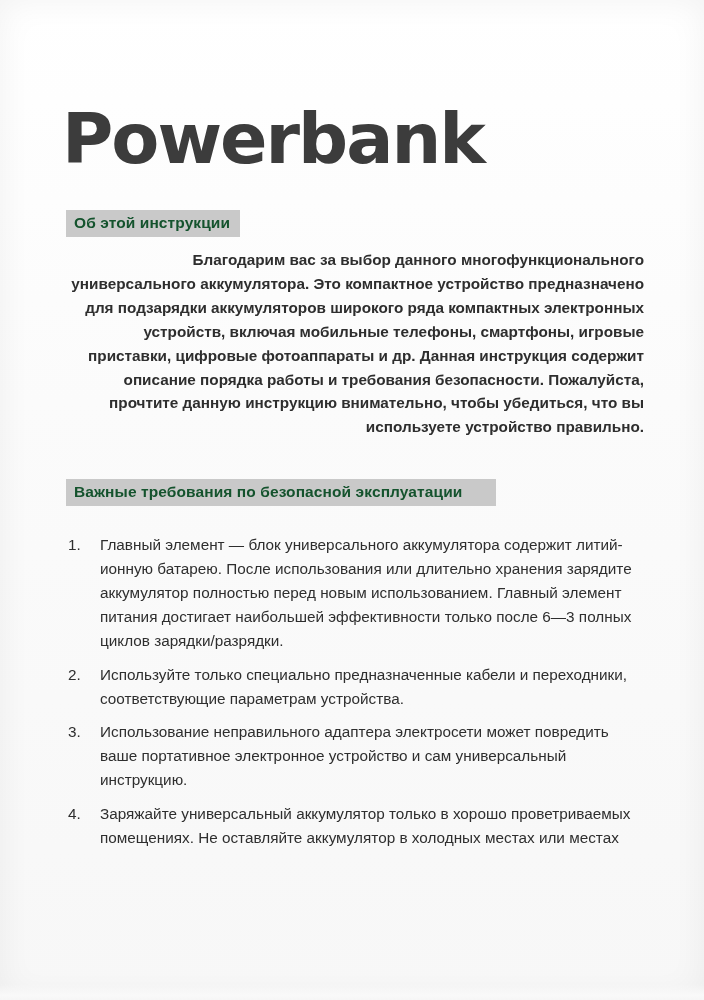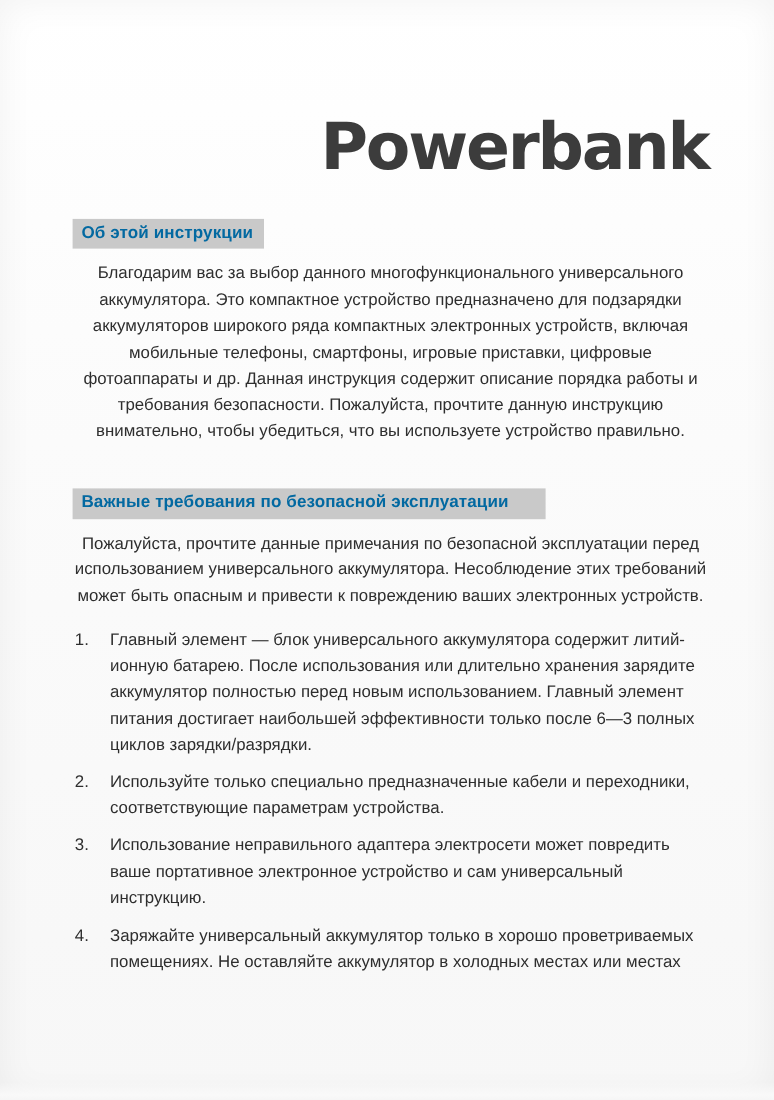--- a/index.html
+++ b/index.html
@@ -32,51 +32,51 @@
   }
   .content {
     position: absolute;
     left: 66px;
     top: 0;
     width: 578px;
   }
   .brand-title {
     font-family: "DejaVu Sans", sans-serif;
     font-weight: bold;
-    font-size: 59px;
+    font-size: 70px;
     line-height: 1;
     letter-spacing: -2px;
     color: #3c3c3c;
     margin-top: 104px;
     margin-left: -4px;
     white-space: nowrap;
-    text-align: right;
   }
   .section-head {
     display: inline-block;
     background: #c9c9c9;
-    color: #0369a1;
+    color: #14532d;
     font-weight: bold;
     font-size: 15.5px;
     padding: 5px 10px 6px 8px;
     margin-top: 36px;
     margin-bottom: 11px;
     letter-spacing: 0.1px;
     line-height: 1.05;
   }
   .section-head.wide {
     padding-right: 34px;
     text-align: center;
   }
   p.body-text {
     font-size: 15.3px;
     line-height: 1.56;
     margin: 0 0 4px 0;
     color: #2e2e2e;
-    text-align: center;
+    text-align: right;
+    font-weight: bold;
   }
   .gap-after {
     margin-bottom: 2px;
   }
   ol.notes {
     list-style: none;
     margin: 16px 0 0 0;
     padding: 0;
     counter-reset: noteitem;
   }
@@ -115,21 +115,20 @@
   <div class="content">
 
     <div class="brand-title">Powerbank</div>
 
     <div class="section-head">Об этой инструкции</div>
 
     <p class="body-text">Благодарим вас за выбор данного многофункционального универсального аккумулятора. Это компактное устройство предназначено для подзарядки аккумуляторов широкого ряда компактных электронных устройств, включая мобильные телефоны, смартфоны, игровые приставки, цифровые фотоаппараты и др. Данная инструкция содержит описание порядка работы и требования безопасности. Пожалуйста, прочтите данную инструкцию внимательно, чтобы убедиться, что вы используете устройство правильно.</p>
 
     <div class="section-head wide">Важные требования по безопасной эксплуатации</div>
 
-    <p class="body-text gap-after">Пожалуйста, прочтите данные примечания по безопасной эксплуатации перед использованием универсального аккумулятора. Несоблюдение этих требований может быть опасным и привести к повреждению ваших электронных устройств.</p>
 
     <ol class="notes">
       <li>Главный элемент — блок универсального аккумулятора содержит литий-ионную батарею. После использования или длительно хранения зарядите аккумулятор полностью перед новым использованием. Главный элемент питания достигает наибольшей эффективности только после 6—3 полных циклов зарядки/разрядки.</li>
       <li>Используйте только специально предназначенные кабели и переходники, соответствующие параметрам устройства.</li>
       <li>Использование неправильного адаптера электросети может повредить ваше  портативное электронное устройство и сам универсальный инструкцию.</li>
       <li>Заряжайте универсальный аккумулятор только в хорошо проветриваемых помещениях. Не оставляйте аккумулятор в холодных местах или местах</li>
     </ol>
 
   </div>
   <div class="bottom-fade"></div>

